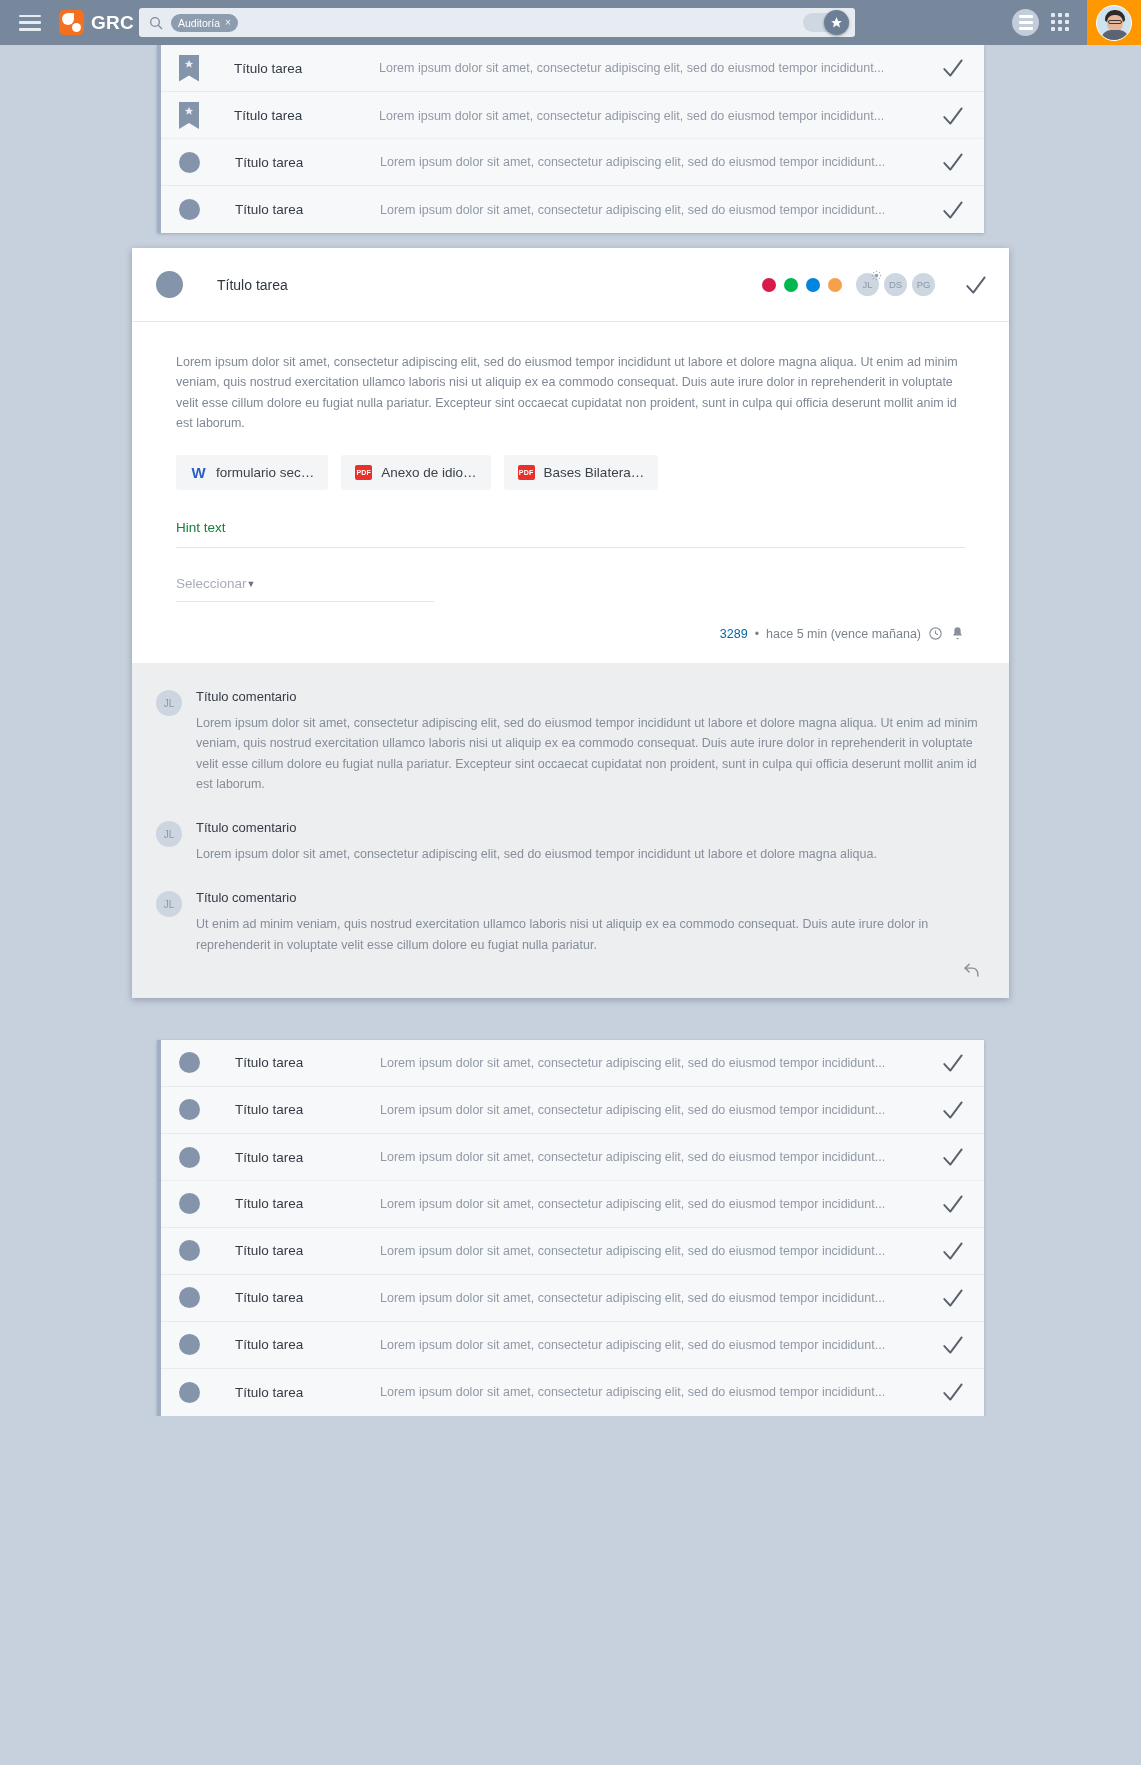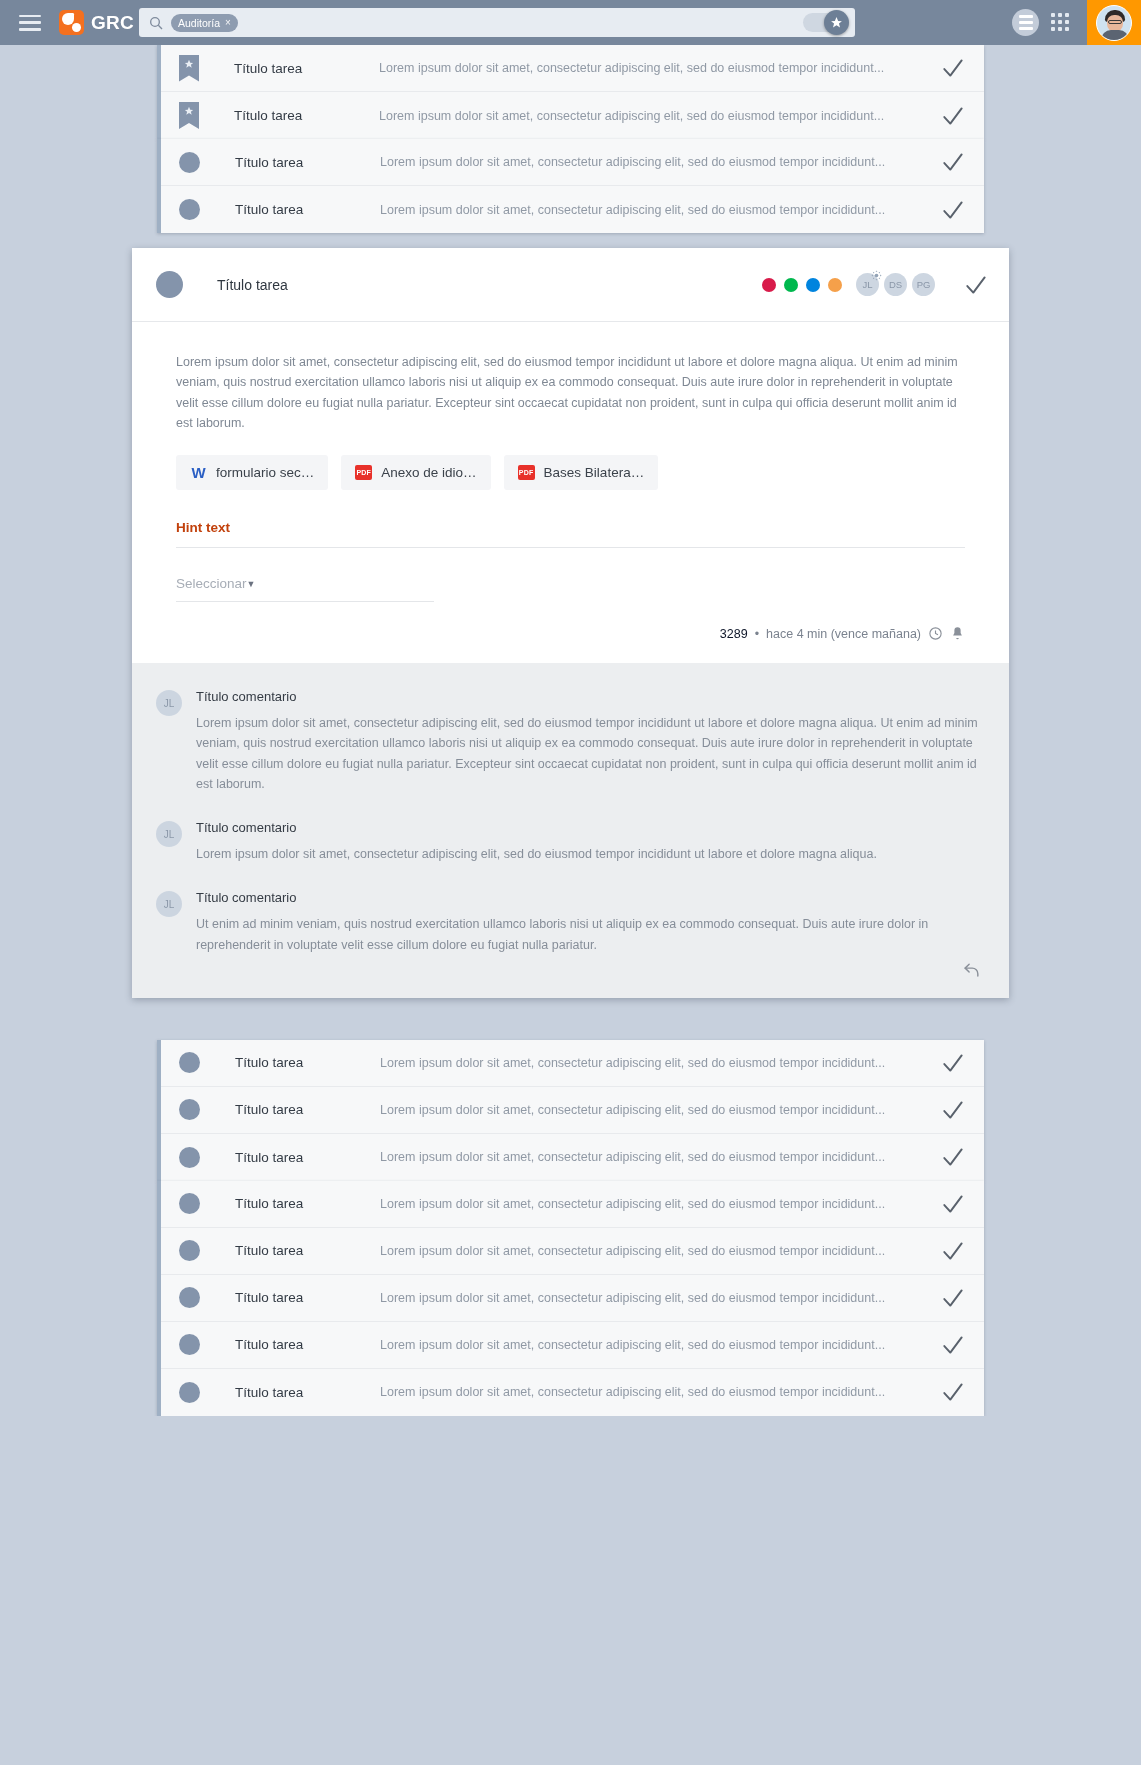--- a/index.html
+++ b/index.html
@@ -194,35 +194,35 @@
   .field-label { font-size: 9.5px; color: #9aa2ad; margin-bottom: 3px; }
   .field-value { font-size: 14px; color: #2e353d; padding-bottom: 7px; position: relative; }
   .caret {
     display: inline-block; width: 1px; height: 15px; background: #f5a623;
     vertical-align: -3px; margin-left: 1px;
   }
   .underline-active { height: 2px; background: #f7a325; }
   .counter { text-align: right; font-size: 9.5px; color: #b5bcc5; margin-top: 6px; }
 
   .field-hint { margin: 14px 20px 0; }
-  .hint-text { font-size: 13.5px; color: #c2410c; padding-bottom: 12px; font-weight: bold; }
+  .hint-text { font-size: 13.5px; color: #15803d; padding-bottom: 12px; }
   .underline-plain { height: 1px; background: #e4e6e9; }
 
   .field-select { margin: 28px 20px 0; width: 258px; }
   .select-row {
     display: flex; align-items: center; justify-content: flex-start;
     font-size: 13.5px; color: #a7adb6; padding-bottom: 10px; cursor: pointer;
   }
   .caret-down { font-size: 9px; color: #6b7280; }
 
   .meta-row {
     display: flex; align-items: center; justify-content: flex-end;
     gap: 7px; margin: 24px 20px 0; font-size: 12.5px; color: #7b838f;
   }
-  .meta-row .lnk { color: #0f172a; cursor: pointer; }
+  .meta-row .lnk { color: #0369a1; cursor: pointer; }
   .meta-ico { width: 15px; height: 15px; cursor: pointer; }
 
   
   .comments { background: #eceef0; padding: 26px 24px 18px 24px; }
   .comment { display: flex; gap: 14px; margin-bottom: 26px; }
   .comment:last-of-type { margin-bottom: 6px; }
   .c-av {
     width: 26px; height: 26px; border-radius: 50%; background: #ccd5e0;
     color: #8b98a9; font-size: 10px; display: flex; align-items: center;
     justify-content: center; flex: none; margin-top: 1px;
@@ -406,21 +406,21 @@
         <div class="select-row">
           <span>Seleccionar</span>
           <span class="caret-down">▼</span>
         </div>
         <div class="underline-plain"></div>
       </div>
 
       <div class="meta-row">
         <span class="lnk">3289</span>
         <span>•</span>
-        <span>hace 4 min (vence mañana)</span>
+        <span>hace 5 min (vence mañana)</span>
         <svg class="meta-ico" viewBox="0 0 24 24" fill="none" stroke="#8a9099" stroke-width="1.8">
           <circle cx="12" cy="12" r="9"></circle>
             <polyline points="12,7 12,12 16,14"></polyline>
         </svg>
         <svg class="meta-ico" viewBox="0 0 24 24" fill="#8a9099">
           <path d="M12 2a5 5 0 0 0-5 5v4l-2 4h14l-2-4V7a5 5 0 0 0-5-5z"></path>
           <path d="M10 19a2 2 0 0 0 4 0z"></path>
         </svg>
       </div>
     </div>

